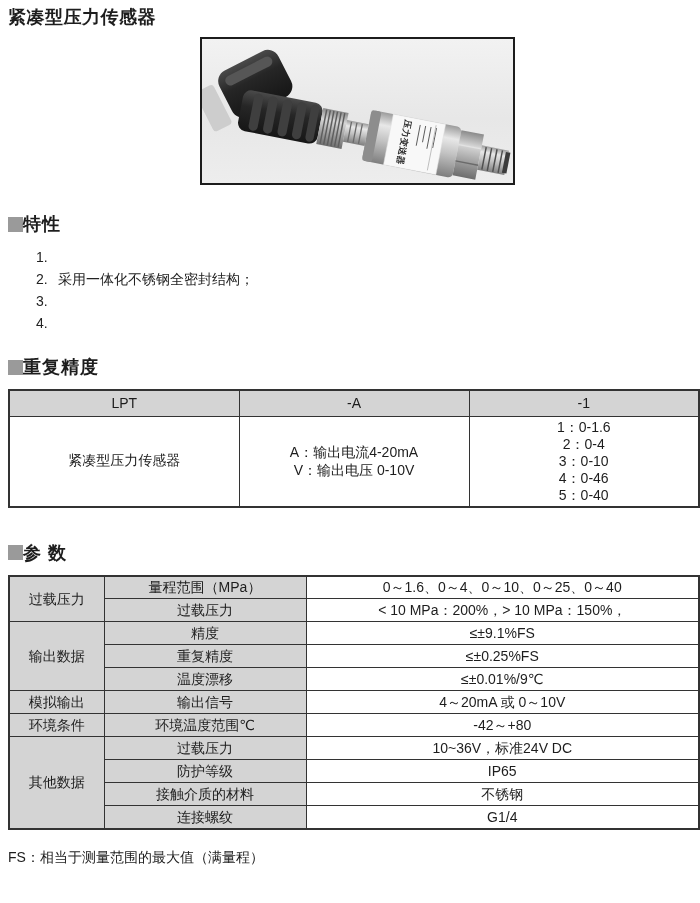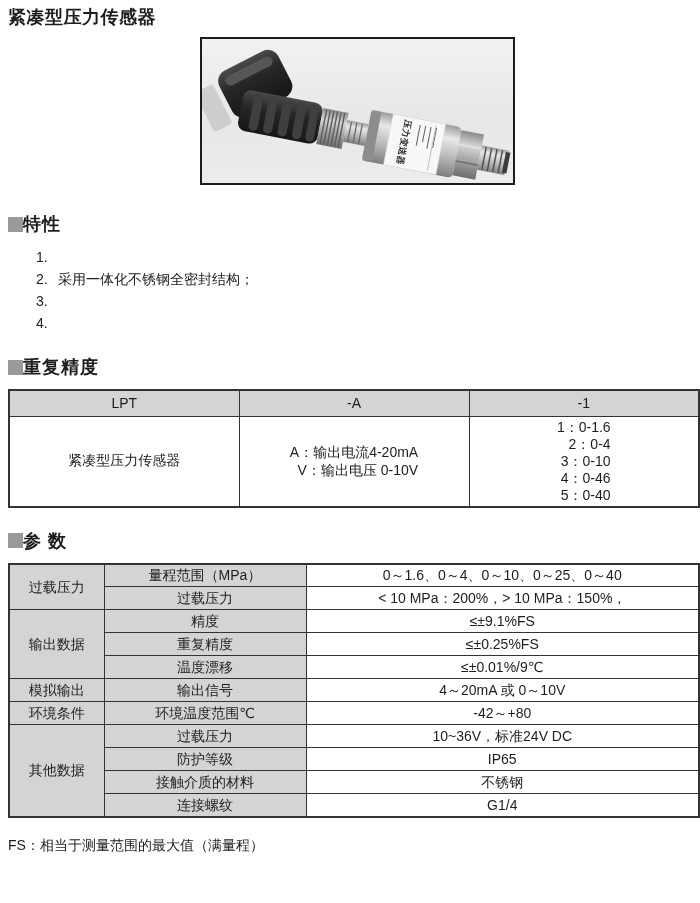--- a/index.html
+++ b/index.html
@@ -37,32 +37,32 @@
 
   
   table { border-collapse:collapse; width:692px; table-layout:fixed; }
   table, td { border:1px solid #333; }
   table { border-width:2px; }
   td { font-size:14px; text-align:center; vertical-align:middle; padding:2px 6px; color:#1d1d1d; }
   .gray { background:#d4d4d4; }
 
   .model-table td { height:26px; }
   .model-table .tall { height:76px; }
-  .range-block, .out-block { display:inline-block; text-align:right; line-height:17px; }
+  .range-block, .out-block { display:inline-block; text-align:center; line-height:17px; }
   .out-block { line-height:18px; }
 
   .param-table td { height:23px; line-height:16px; }
   .param-table col.c1 { width:95px; }
   .param-table col.c2 { width:202px; }
 
   .footnote { font-size:14px; margin:19px 0 0 0; color:#1d1d1d; }
 
   .mt-feat  { margin-top:27px; }
   .mt-model { margin-top:21px; }
-  .mt-param { margin-top:21px;text-align:right; }
+  .mt-param { margin-top:33px;text-align:right; }
   .tbl-gap  { margin-top:10px; }
 </style>
 </head>
 <body>
 
 <div class="page">
 
   <div class="doc-title">
     <div>紧凑型压力传感器</div>
   </div>

